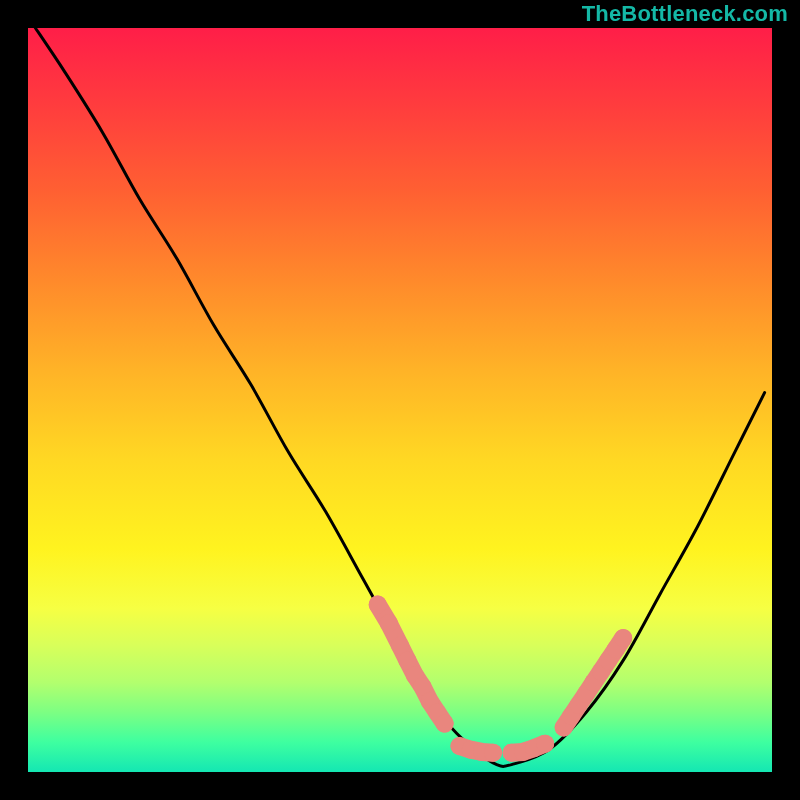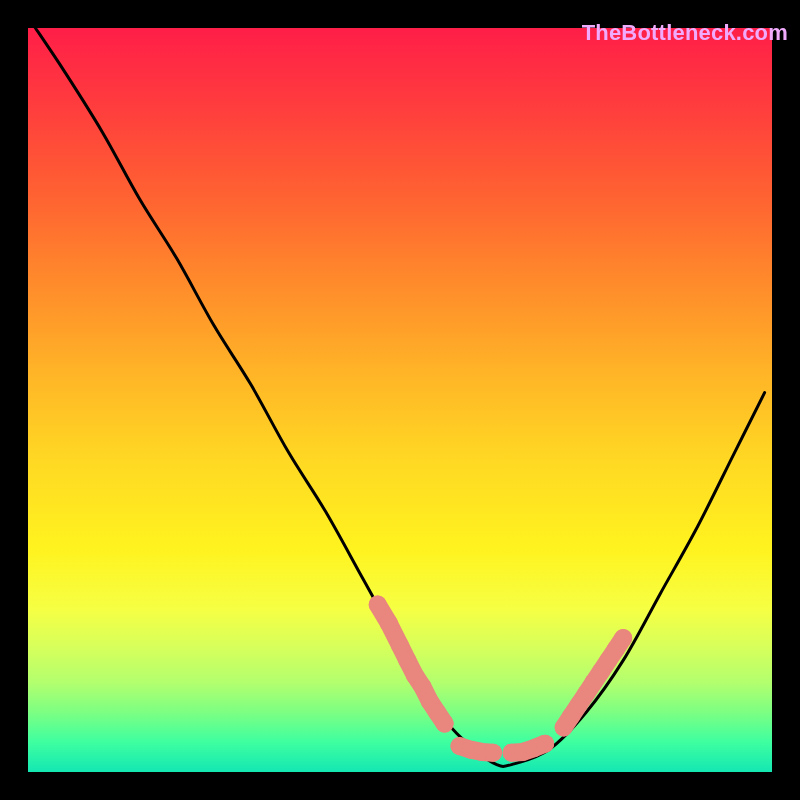--- a/index.html
+++ b/index.html
@@ -38,23 +38,23 @@
       #f6ff43 78%,
       #d8ff5a 83%,
       #b2ff6e 88%,
       #7cff83 92%,
       #3effa0 96%,
       #14e7b3 100%
     );
   }
   .watermark {
     position: absolute;
-    top: 20px;
+    top: 1px;
     right: 12px;
-    color: #f0abfc;
+    color: #14b8a6;
     font-size: 22px;
     font-weight: 600;
     letter-spacing: 0.2px;
   }
   svg.overlay {
     position: absolute;
     top: 0;
     left: 0;
   }
 </style>

